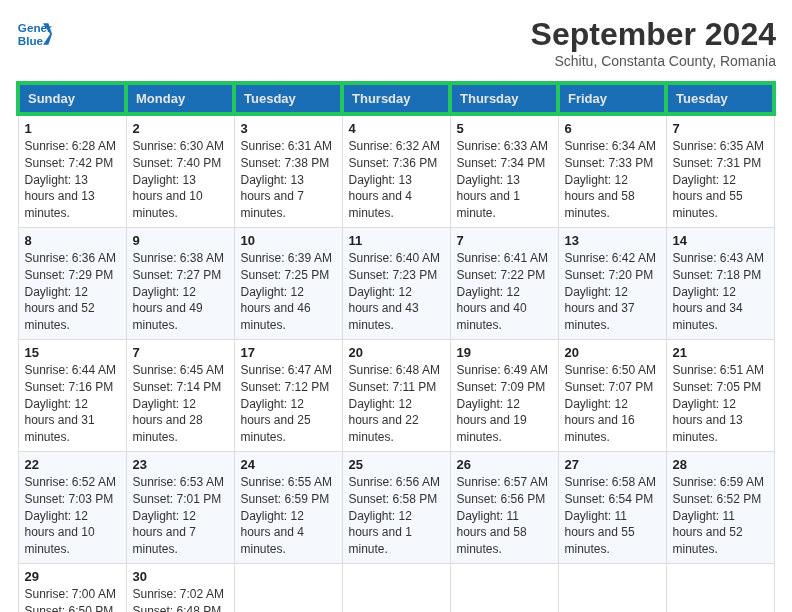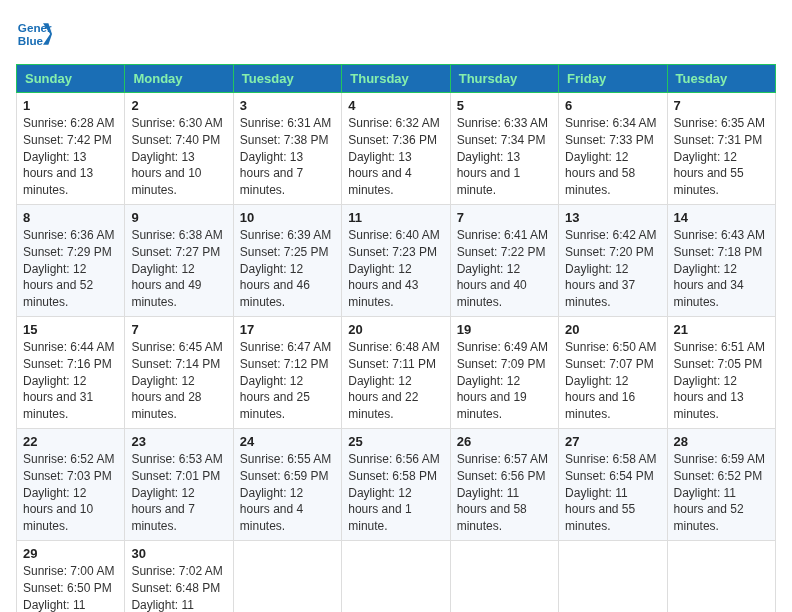--- a/index.html
+++ b/index.html
@@ -37,26 +37,26 @@
       font-size: 14px;
       color: #555;
     }
     .calendar {
       width: 100%;
       border-collapse: collapse;
       font-size: 11px;
     }
     .calendar th {
       background: #1a6eb5;
-      color: #86efac;
+      color: #e5e5e5;
       text-align: left;
       padding: 6px 8px;
       font-size: 13px;
       font-weight: bold;
-      border: 1px solid #22c55e;
+      border: 4px solid #22c55e;
     }
     .calendar td {
       border: 1px solid #ddd;
       vertical-align: top;
       padding: 5px 6px;
       width: calc(100% / 7);
       min-height: 80px;
       background: #fff;
     }
     .calendar tr:nth-child(even) td {
@@ -81,20 +81,24 @@
 </head>
 <body>
 
 <div class="header">
   <div class="logo">
     <svg class="logo-icon" viewBox="0 0 40 40" xmlns="http://www.w3.org/2000/svg">
       <text x="2" y="18" font-size="13" font-weight="bold" fill="#1a6eb5" font-family="Arial">General</text>
       <text x="2" y="32" font-size="13" font-weight="bold" fill="#1a6eb5" font-family="Arial">Blue</text>
       <polygon points="30,8 38,20 30,32 36,32 40,20 36,8" fill="#1a6eb5"></polygon>
     </svg>
+  </div>
+  <div class="title-area">
+    <div class="month-title">September 2024</div>
+    <div class="subtitle">Schitu, Constanta County, Romania</div>
   </div>
 </div>
 
 <table class="calendar">
   <thead>
     <tr>
     <th>Sunday</th>
         <th>Monday</th>
         <th>Tuesday</th>
         <th>Thursday</th>

